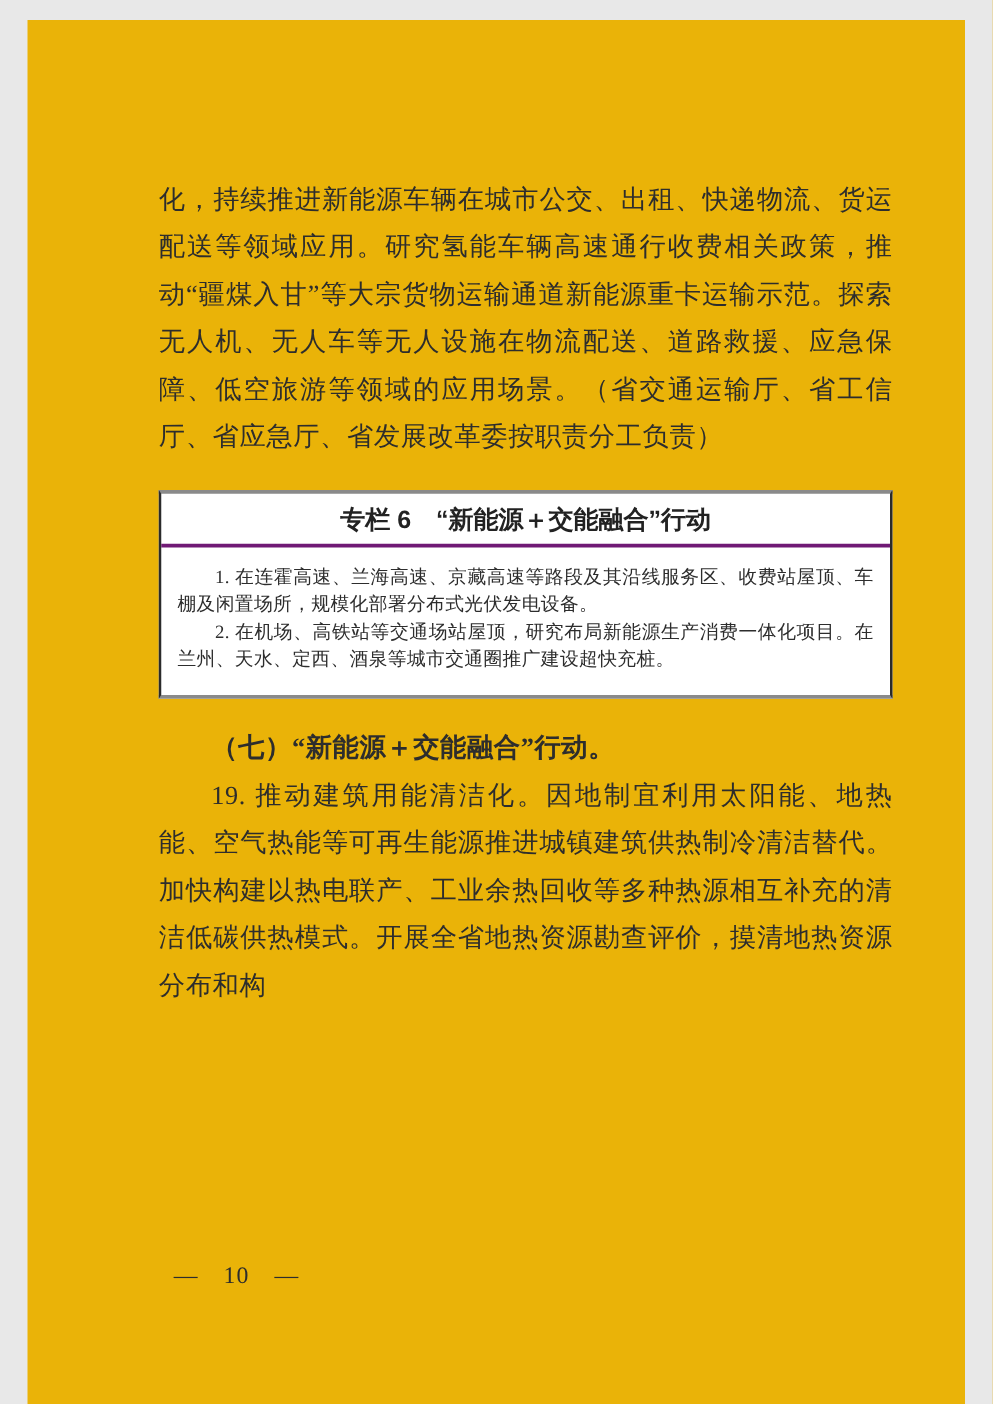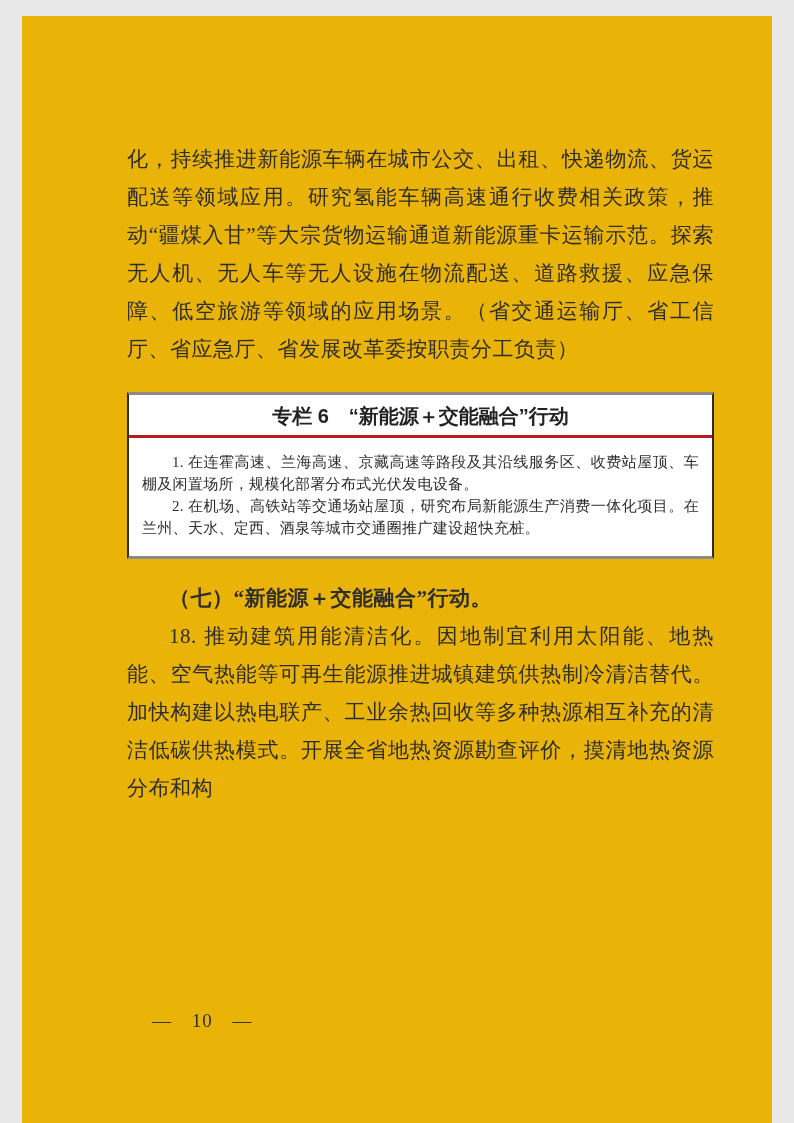--- a/index.html
+++ b/index.html
@@ -36,21 +36,21 @@
     border-bottom: 3px solid #8a8a8a;
     background: #ffffff;
   }
   .panel-header {
     font-family: "Liberation Sans", "DejaVu Sans", sans-serif;
     font-weight: bold;
     font-size: 20px;
     line-height: 24px;
     text-align: center;
     padding: 9px 0 7px 0;
-    border-bottom: 3px solid #b91c1c;
+    border-bottom: 3px solid #701a75;
     color: #222222;
   }
   .panel-body {
     padding: 13px 13px 17px 13px;
   }
   .panel-body .panel-item {
     font-size: 15px;
     line-height: 22px;
     text-align: justify;
     text-justify: inter-ideograph;
@@ -61,21 +61,21 @@
     font-size: 21px;
     line-height: 38px;
     font-weight: 600;
     text-indent: 2em;
     margin-top: 18px;
     letter-spacing: 0.5px;
   }
   .para-block { margin-top: 0; }
   .footer {
     position: absolute;
-    left: 130px;
+    left: 117px;
     top: 994px;
     font-size: 19px;
     letter-spacing: 1px;
     word-spacing: 14px;
     color: #2d2d2d;
   }
 </style>
 </head>
 <body>
 
@@ -88,18 +88,18 @@
       <div class="panel-header">专栏 6　“新能源＋交能融合”行动</div>
       <div class="panel-body">
         <p class="panel-item">1. 在连霍高速、兰海高速、京藏高速等路段及其沿线服务区、收费站屋顶、车棚及闲置场所，规模化部署分布式光伏发电设备。</p>
         <p class="panel-item">2. 在机场、高铁站等交通场站屋顶，研究布局新能源生产消费一体化项目。在兰州、天水、定西、酒泉等城市交通圈推广建设超快充桩。</p>
       </div>
     </div>
 
     <p class="section-heading">（七）“新能源＋交能融合”行动。</p>
 
 
-    <p class="para indent para-block">18. 推动建筑用能清洁化。因地制宜利用太阳能、地热能、空气热能等可再生能源推进城镇建筑供热制冷清洁替代。加快构建以热电联产、工业余热回收等多种热源相互补充的清洁低碳供热模式。开展全省地热资源勘查评价，摸清地热资源分布和构</p>
+    <p class="para indent para-block">19. 推动建筑用能清洁化。因地制宜利用太阳能、地热能、空气热能等可再生能源推进城镇建筑供热制冷清洁替代。加快构建以热电联产、工业余热回收等多种热源相互补充的清洁低碳供热模式。开展全省地热资源勘查评价，摸清地热资源分布和构</p>
 
   </div>
 
   <div class="footer">— 10 —</div>
 </div>
 
 </body></html>

